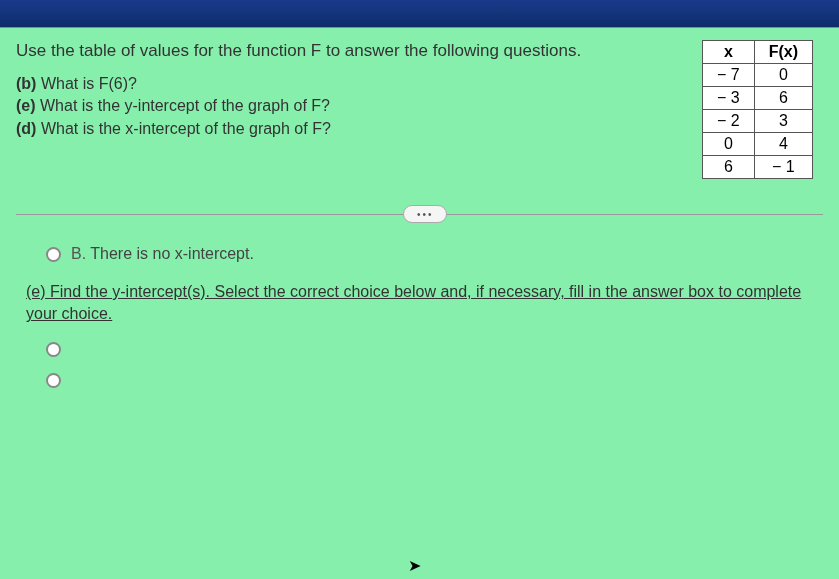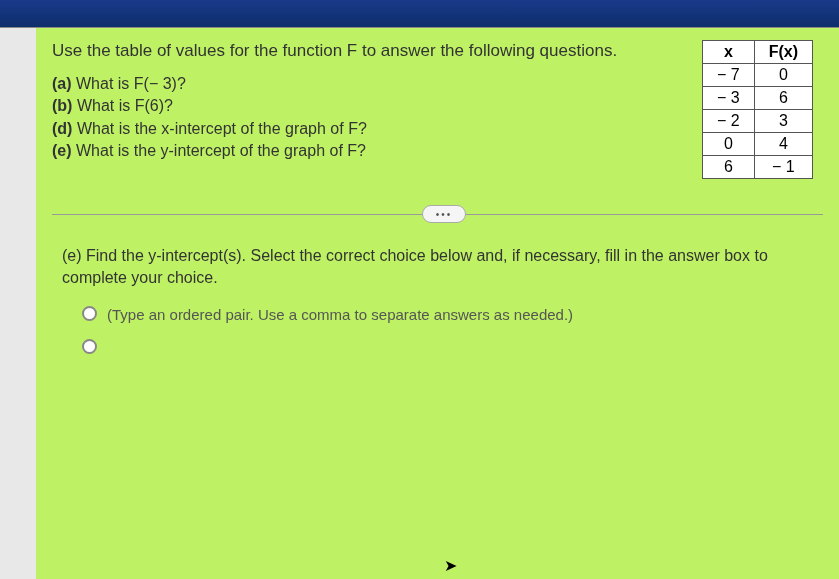--- a/index.html
+++ b/index.html
@@ -10,25 +10,24 @@
       height: 579px;
       overflow: hidden;
       position: relative;
     }
     .topbar {
       height: 28px;
       background: linear-gradient(to bottom, #1a3a8a, #0d2d6b);
       border-bottom: 1px solid #888;
     }
     .content {
-      background: #bef264;
+      background: #86efac;
       padding: 12px 16px;
       position: relative;
       min-height: 551px;
-      margin-left: 36px;
     }
     .question-area {
       display: flex;
       justify-content: space-between;
       align-items: flex-start;
     }
     .left-col {
       flex: 1;
       color: #222;
     }
@@ -106,20 +105,21 @@
       margin-top: 2px;
       flex-shrink: 0;
       cursor: pointer;
       background: #fff;
     }
     .choice-label { font-weight: normal; color: #555; }
     .prompt-e {
       margin: 18px 0 14px 10px;
       line-height: 1.4;
       color: #333;
+      text-decoration: underline;
     }
     .choice-main { color: #333; }
     .choice-sub {
       color: #555;
       font-size: 15px;
       margin-top: 2px;
     }
     .fillbox {
       display: inline-block;
       width: 22px; height: 18px;
@@ -142,34 +142,30 @@
 
 <div class="topbar"></div>
 
 <div class="content">
 
   <div class="question-area">
     <div class="left-col">
       <p class="intro">Use the table of values for the function F to answer the following questions.</p>
 
       <p class="subq">
-        <span class="label">(a)</span>
-        <span>What is F(− 3)?</span>
-      </p>
-      <p class="subq">
         <span class="label">(b)</span>
         <span>What is F(6)?</span>
       </p>
       <p class="subq">
+        <span class="label">(e)</span>
+        <span>What is the y-intercept of the graph of F?</span>
+      </p>
+      <p class="subq">
         <span class="label">(d)</span>
         <span>What is the x-intercept of the graph of F?</span>
-      </p>
-      <p class="subq">
-        <span class="label">(e)</span>
-        <span>What is the y-intercept of the graph of F?</span>
       </p>
     </div>
 
     <div class="table-wrap">
       <table class="func">
         <tbody>
             <tr>
           <th>x</th>
           <th>F(x)</th>
         </tr>
@@ -200,31 +196,37 @@
 
   <div class="divider-row">
     <div class="divider-line"></div>
     <div class="more-pill">
       <span>•••</span>
     </div>
   </div>
 
   <div class="answer-area">
 
-
-    <p class="prompt-e">(e) Find the y-intercept(s). Select the correct choice below and, if necessary, fill in the answer box to complete your choice.</p>
-
     <div class="choice-row">
       <div class="radio"></div>
       <div>
-        <div class="choice-sub">(Type an ordered pair. Use a comma to separate answers as needed.)</div>
+        <span class="choice-label">B.</span>
+        <span>There is no x-intercept.</span>
       </div>
     </div>
+
+    <p class="prompt-e">(e) Find the y-intercept(s). Select the correct choice below and, if necessary, fill in the answer box to complete your choice.</p>
 
     <div class="choice-row">
       <div class="radio"></div>
+      <div>
+      </div>
+    </div>
+
+    <div class="choice-row">
+      <div class="radio"></div>
     </div>
 
   </div>
 
   <div class="cursor">➤</div>
 
 </div>
 
 </body></html>

